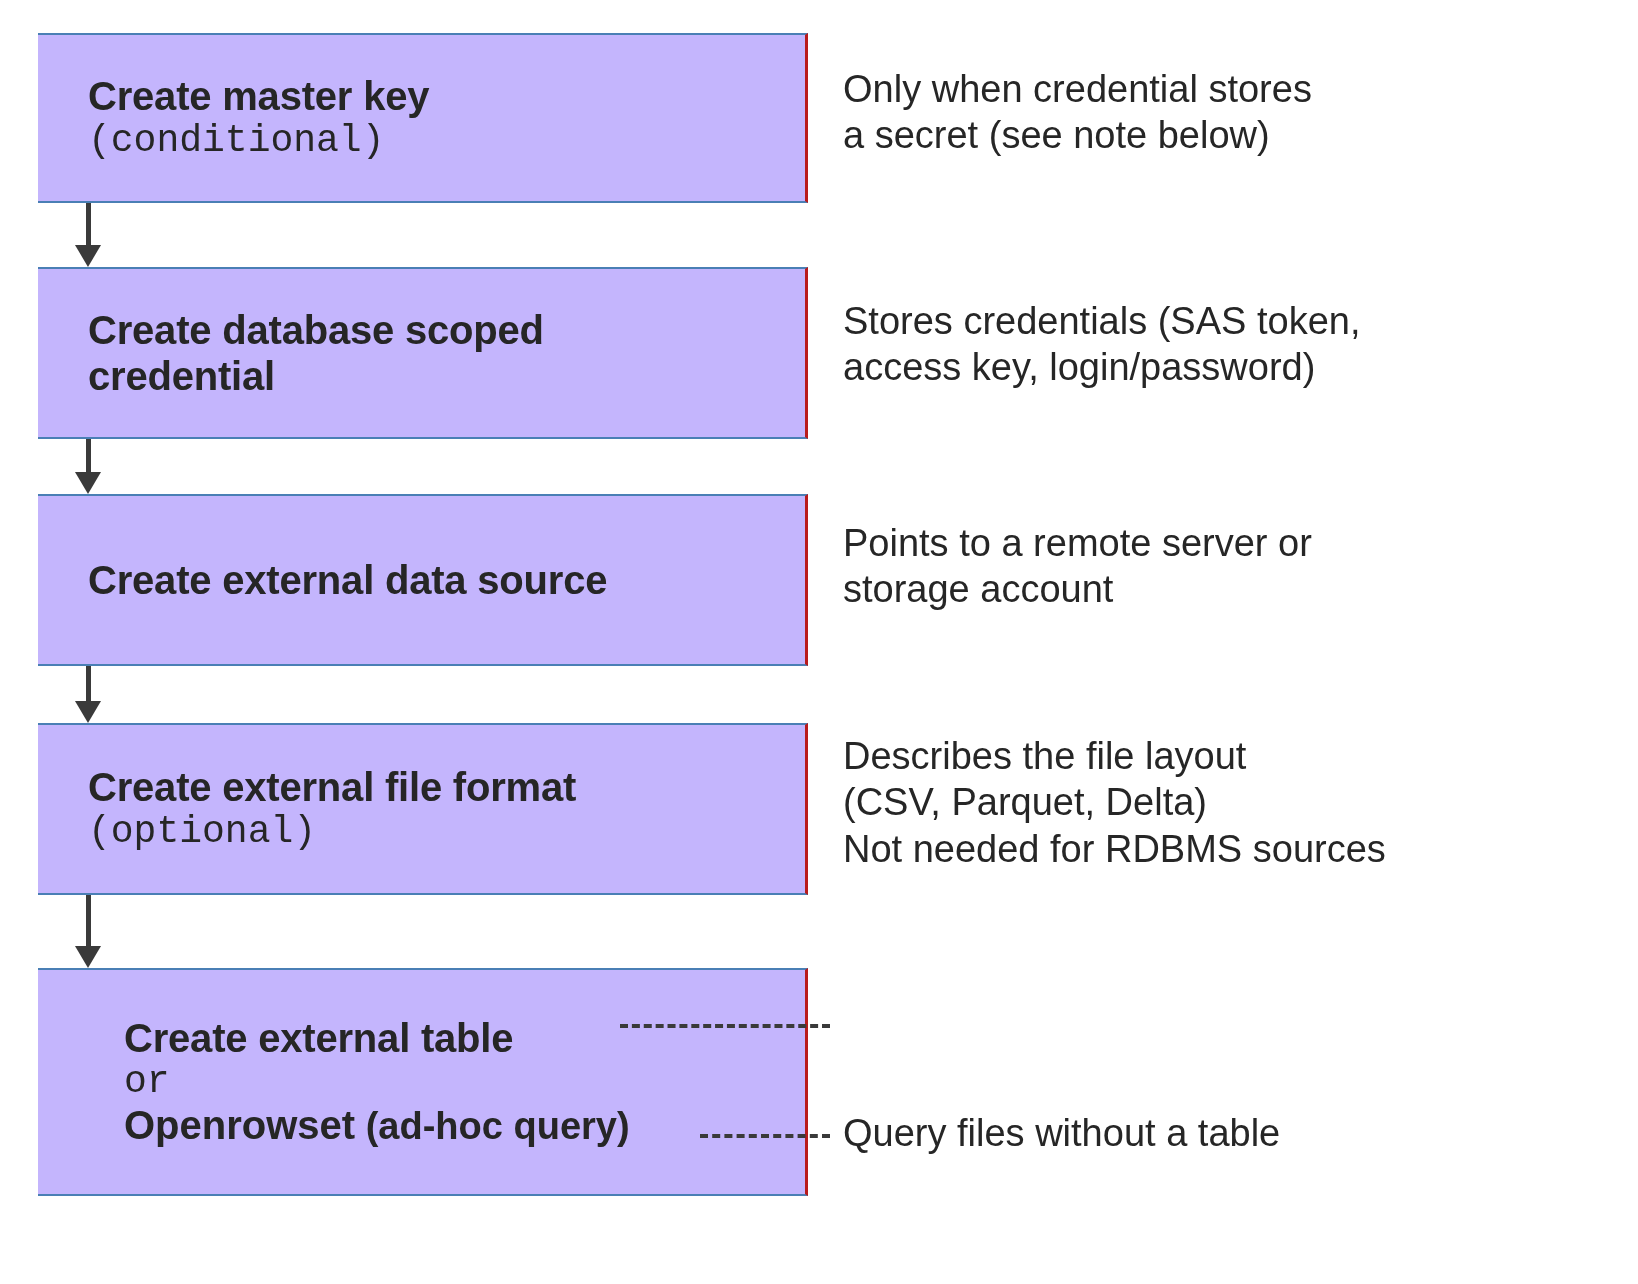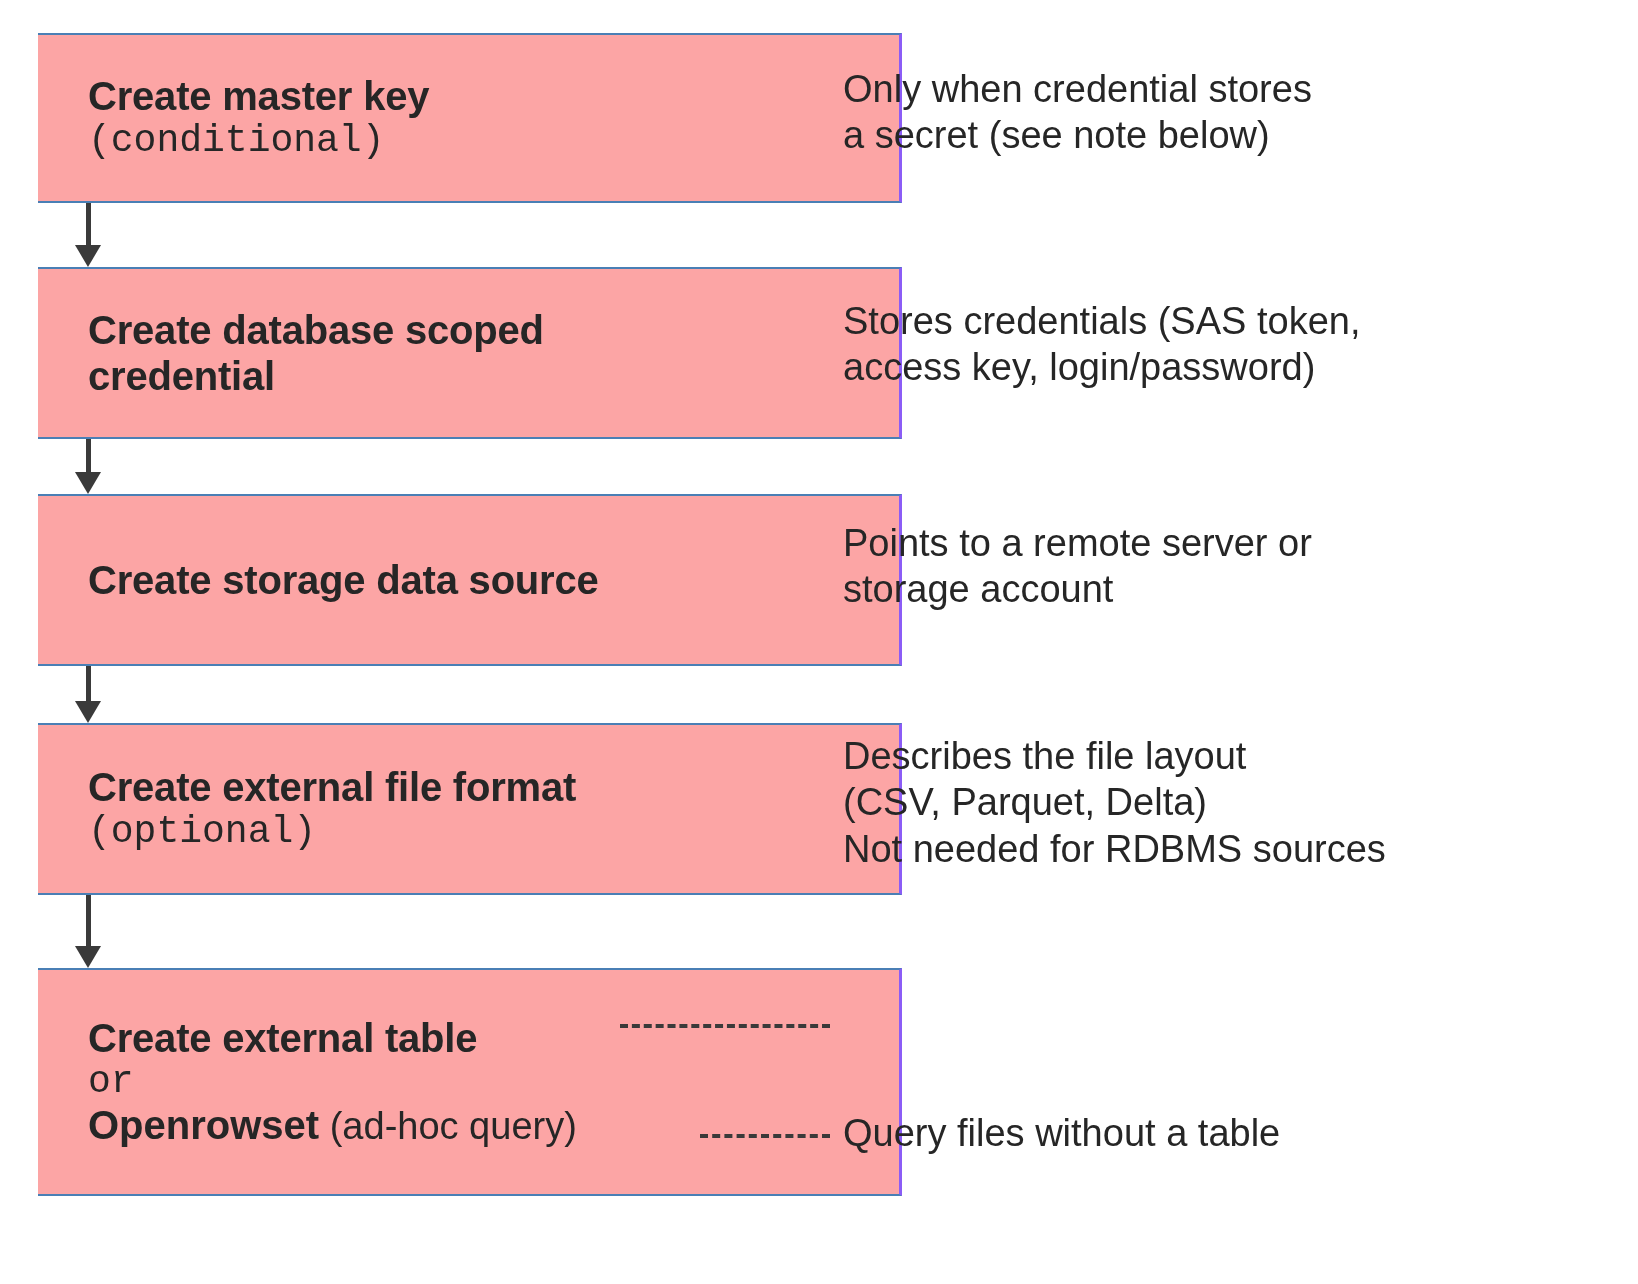--- a/index.html
+++ b/index.html
@@ -20,25 +20,25 @@
     position: absolute;
     left: 0; top: 0;
     width: 1638px;
     height: 1284px;
   }
 
   
   .step-box {
     position: absolute;
     left: 38px;
-    width: 864px;
-    background: #fca5a5;
+    width: 770px;
+    background: #c4b5fd;
     border-top: 2px solid #4a7fb5;
     border-bottom: 2px solid #4a7fb5;
-    border-right: 3px solid #8b5cf6;
+    border-right: 3px solid #b91c1c;
     box-sizing: border-box;
     display: flex;
     flex-direction: column;
     justify-content: center;
   }
   .step-text {
     padding-left: 50px;
     line-height: 1.16;
   }
   .step-title {
@@ -125,30 +125,31 @@
     height: 0;
     border-top: 4px dashed #3a3a3a;
   }
   .dashed-a { left: 620px; top: 1024px; width: 210px; }
   .dashed-b { left: 700px; top: 1134px; width: 130px; }
 
   
   .box5-rows {
     padding-left: 50px;
     line-height: 1.12;
+    margin-left: 36px;
   }
   .box5-or {
     font-weight: normal;
     font-size: 38px;
     display: block;
     font-family: Liberation Mono, monospace;
   }
   .box5-openrowset { font-size: 40px; display: block; white-space: nowrap; }
   .box5-openrowset b { font-weight: bold; }
-  .box5-openrowset span.normal { font-weight: normal; font-size: 38px; }
+  .box5-openrowset span.normal { font-weight: bold; font-size: 38px; }
 </style>
 </head>
 <body>
 
 <div id="diagram">
 
   <div class="step-box box-1">
     <div class="step-text">
       <span class="step-title">Create master key</span>
       <span class="step-sub">(conditional)</span>
@@ -177,21 +178,21 @@
     <div class="head"></div>
   </div>
 
   <div class="note note-2">
     <span class="note-line">Stores credentials (SAS token,</span>
     <span class="note-line">access key, login/password)</span>
   </div>
 
   <div class="step-box box-3">
     <div class="step-text">
-      <span class="step-title">Create storage data source</span>
+      <span class="step-title">Create external data source</span>
     </div>
   </div>
 
   <div class="arrow arrow-3">
     <div class="shaft"></div>
     <div class="head"></div>
   </div>
 
   <div class="note note-3">
     <span class="note-line">Points to a remote server or</span>

